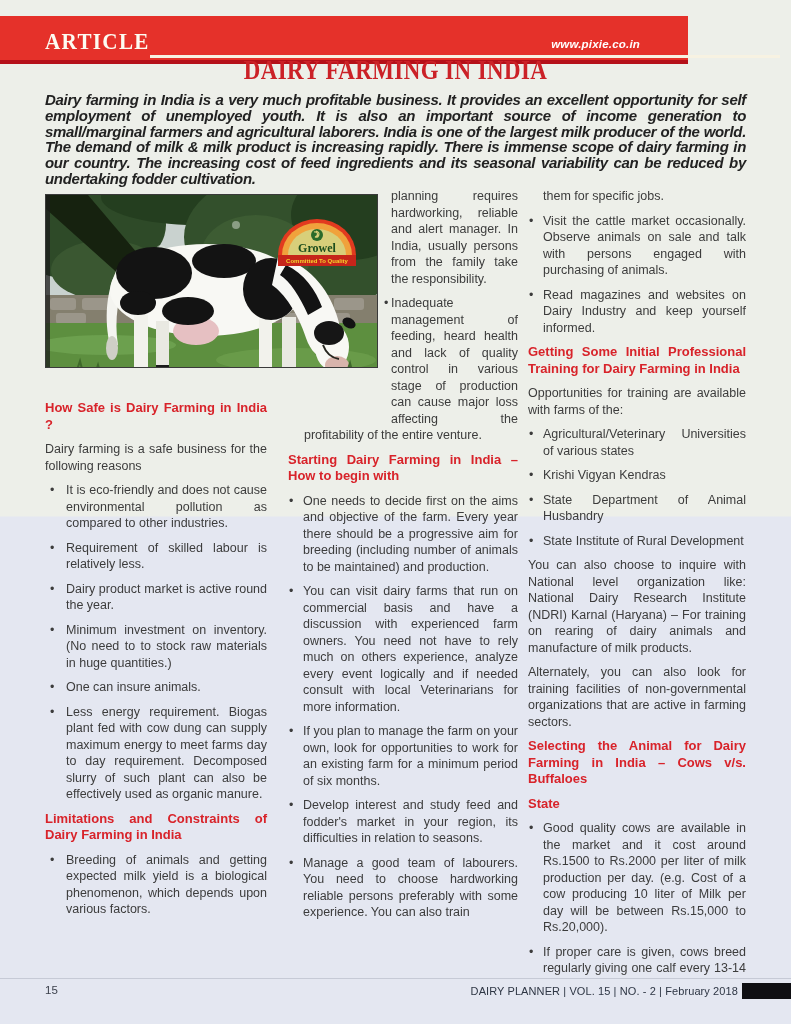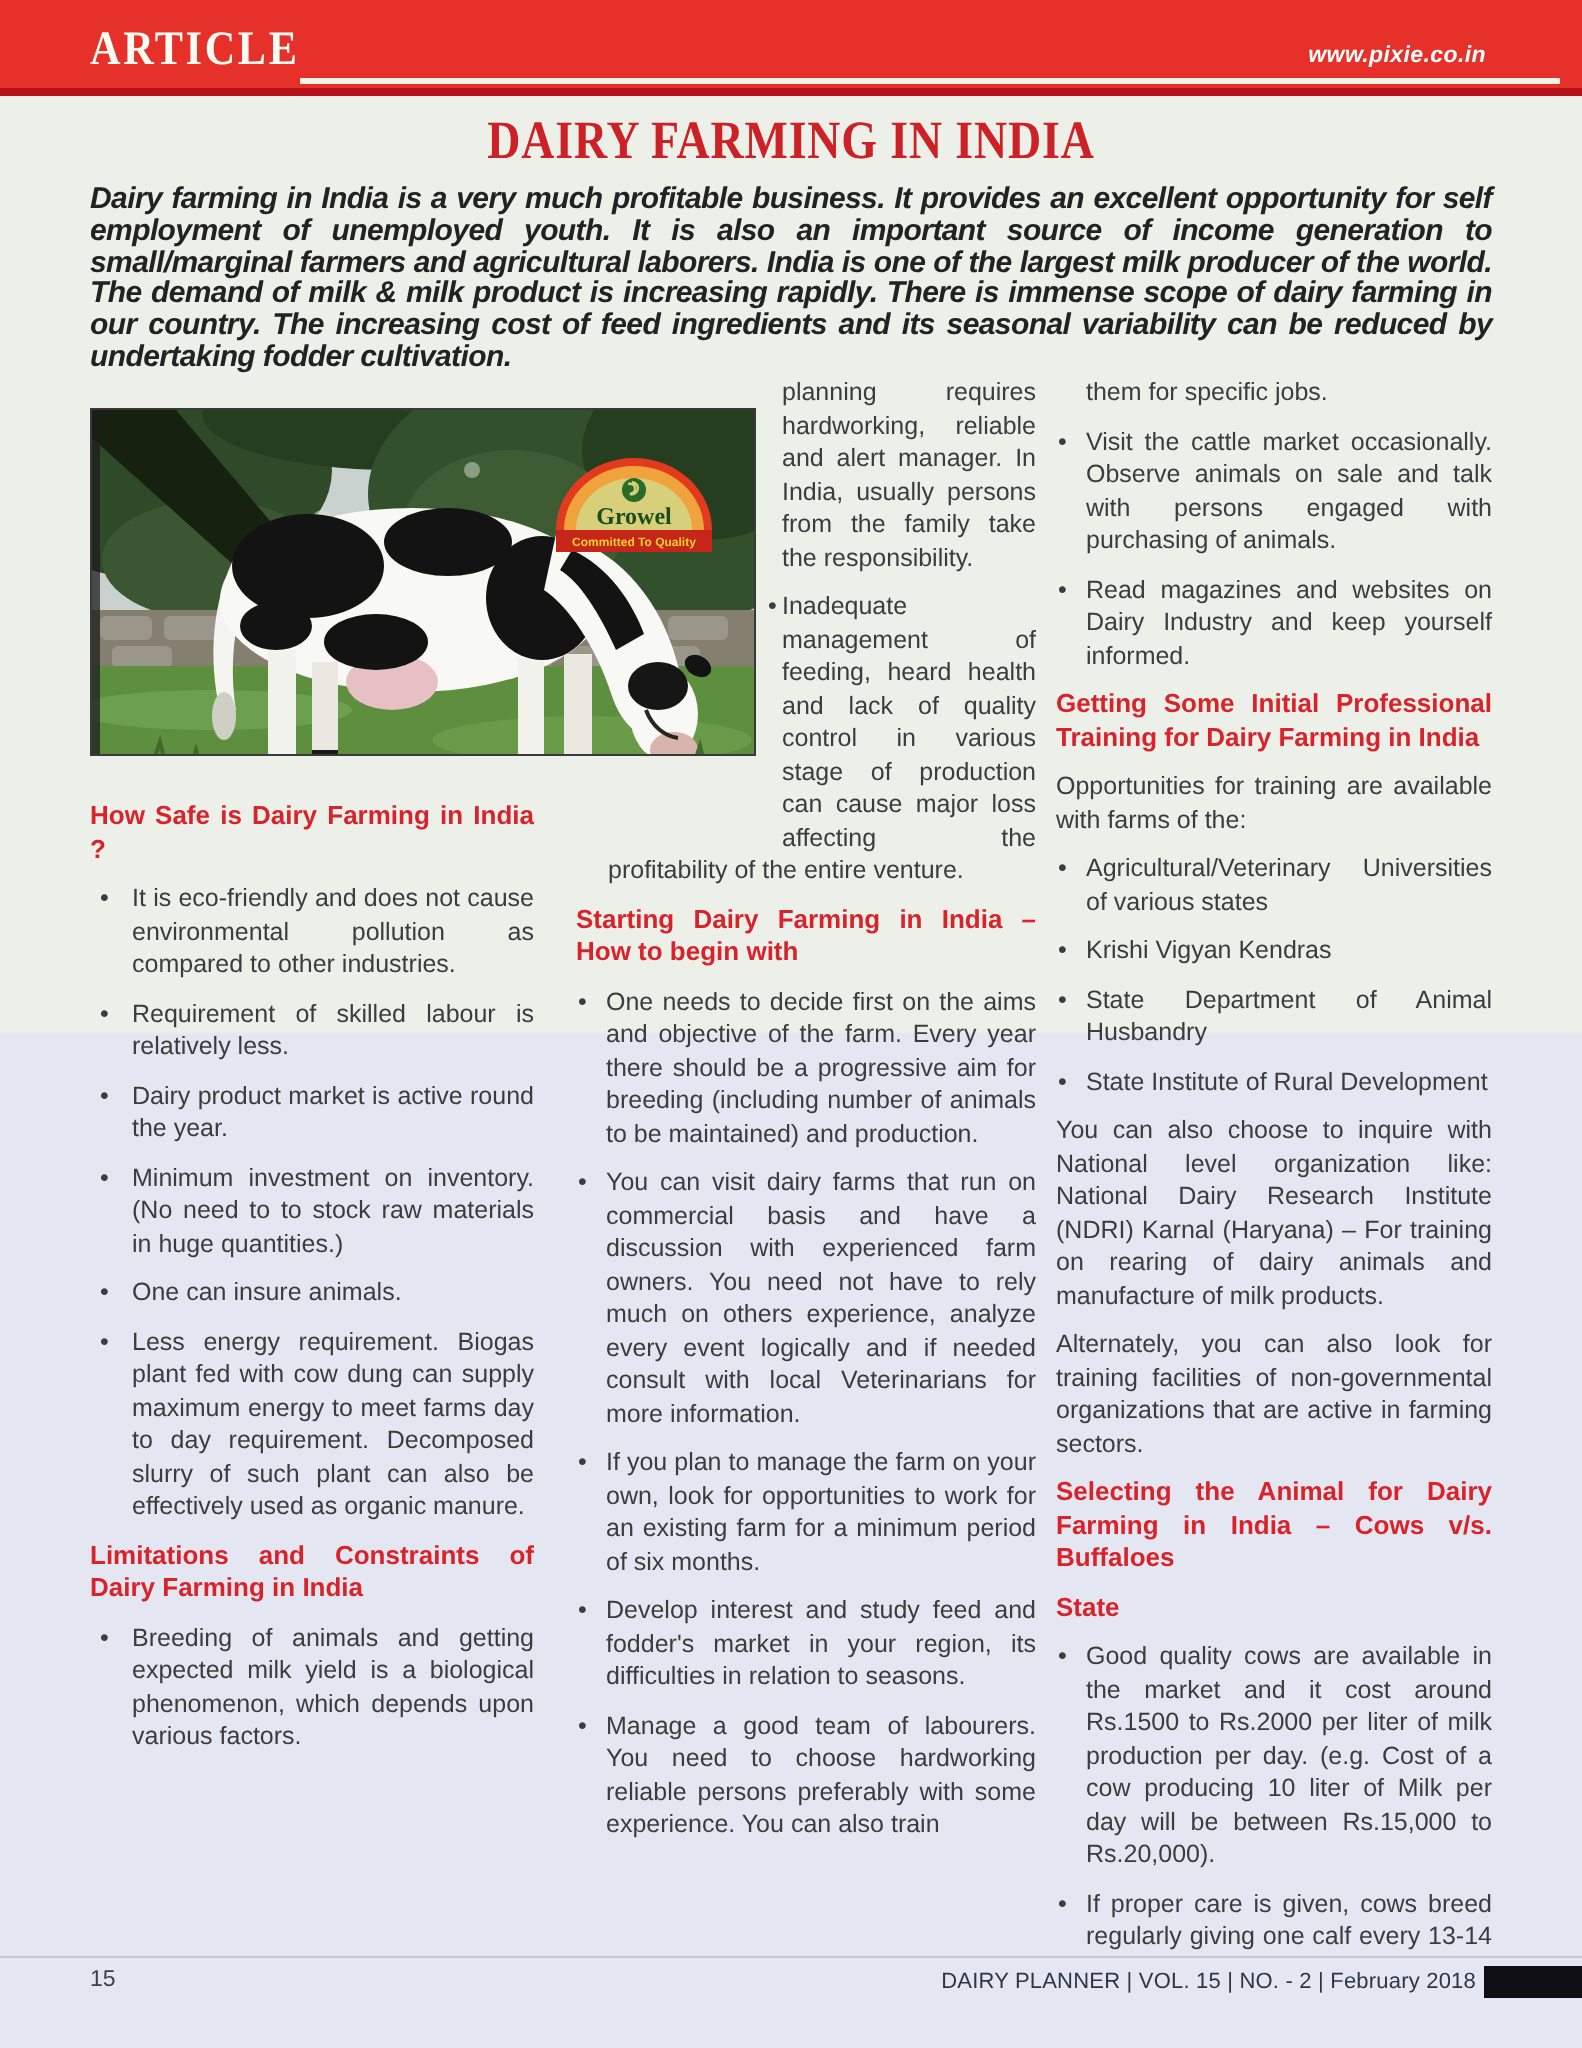--- a/index.html
+++ b/index.html
@@ -4,21 +4,21 @@
 <style>
   * { box-sizing: border-box; }
   html,body { margin:0; padding:0; background:#9a9a9a; }
   .page {
     position:relative; width:791px; height:1024px; margin:0 auto;
     font-family:"Liberation Sans", sans-serif;
     background:linear-gradient(180deg,#edefe9 0,#edefe9 516px,#e4e7f1 517px,#e4e7f1 100%);
     overflow:hidden;
   }
   
-  .topbar { position:absolute; top:0; left:0; width:791px; height:48px; background:#e5312a; }
+  .topbar { position:absolute; top:16px; left:0; width:688px; height:48px; background:#e5312a; }
   .topbar .darkstrip { position:absolute; bottom:0; left:0; width:100%; height:4px; background:#b51019; }
   .article-label {
     position:absolute; left:45px; top:12px; margin:0;
     font-family:"Liberation Serif", serif; font-weight:bold; font-size:24px;
     color:#fdfcf2; letter-spacing:1.5px; transform:scaleX(0.88); transform-origin:left center;
   }
   .header-rule { position:absolute; left:150px; top:39px; width:630px; height:3px; background:#f7f2e2; }
   .website {
     position:absolute; right:48px; top:22px; font-size:11.5px; font-style:italic; font-weight:bold;
     color:#ffffff; letter-spacing:0.2px;
@@ -55,21 +55,21 @@
   .col-left  ul.blist li::before { content:"\2022"; position:absolute; left:5px; top:0; }
   .col-mid   ul.blist li, .col-right ul.blist li { padding-left:15px; }
   .col-mid   ul.blist li::before, .col-right ul.blist li::before { content:"\2022"; position:absolute; left:1px; top:0; }
   .spacer-left { height:212px; }
   .img-intrude { float:left; width:103px; height:230px; }
   .bullet-flow { position:relative; padding-left:16px; margin:0 0 8px 0; text-align:justify; }
   .flow-dot { position:absolute; left:96px; top:0; }
   .col-right .cont { padding-left:15px; }
   
   .cow-photo {
-    position:absolute; left:45px; top:16px; width:333px; height:174px;
+    position:absolute; left:45px; top:6px; width:333px; height:174px;
     border:1px solid #3a3a3a; background:#c9d2cf; overflow:hidden;
   }
   .cow-photo svg { display:block; }
   
   .footer-rule { position:absolute; top:978px; left:0; width:791px; height:1px; background:#c6cad6; }
   .pagenum { position:absolute; left:45px; top:984px; font-size:11.5px; color:#3a3f4a; }
   .journal { position:absolute; right:53px; top:985px; font-size:11px; color:#2e3644; letter-spacing:0.1px; }
   .blackbar { position:absolute; left:742px; top:983px; width:49px; height:16px; background:#0f0f13; }
 </style>
 </head>
@@ -171,20 +171,21 @@
           <text x="39" y="43" text-anchor="middle" font-family="Liberation Serif, serif" font-weight="bold" font-size="12" fill="#1c4d1c">Growel</text>
           <rect x="0" y="46" width="78" height="11" fill="#c6251a"></rect>
           <text x="39" y="54" text-anchor="middle" font-size="6" font-weight="bold" fill="#f4d22c">Committed To Quality</text>
         </g>
       </svg>
     </div>
 
     <div class="col col-left">
       <div class="spacer-left"></div>
       <h3 class="sect">How Safe is Dairy Farming in India ?</h3>
+      <p class="para">Dairy farming is a safe business for the following reasons</p>
       <ul class="blist">
         <li>It is eco-friendly and does not cause environmental pollution as compared to other industries.</li>
         <li>Requirement of skilled labour is relatively less.</li>
         <li>Dairy product market is active round the year.</li>
         <li>Minimum investment on inventory. (No need to to stock raw materials in huge quantities.)</li>
         <li>One can insure animals.</li>
         <li>Less energy requirement. Biogas plant fed with cow dung can supply maximum energy to meet farms day to day requirement. Decomposed slurry of such plant can also be effectively used as organic manure.</li>
       </ul>
       <h3 class="sect">Limitations and Constraints of Dairy Farming in India</h3>
       <ul class="blist">

